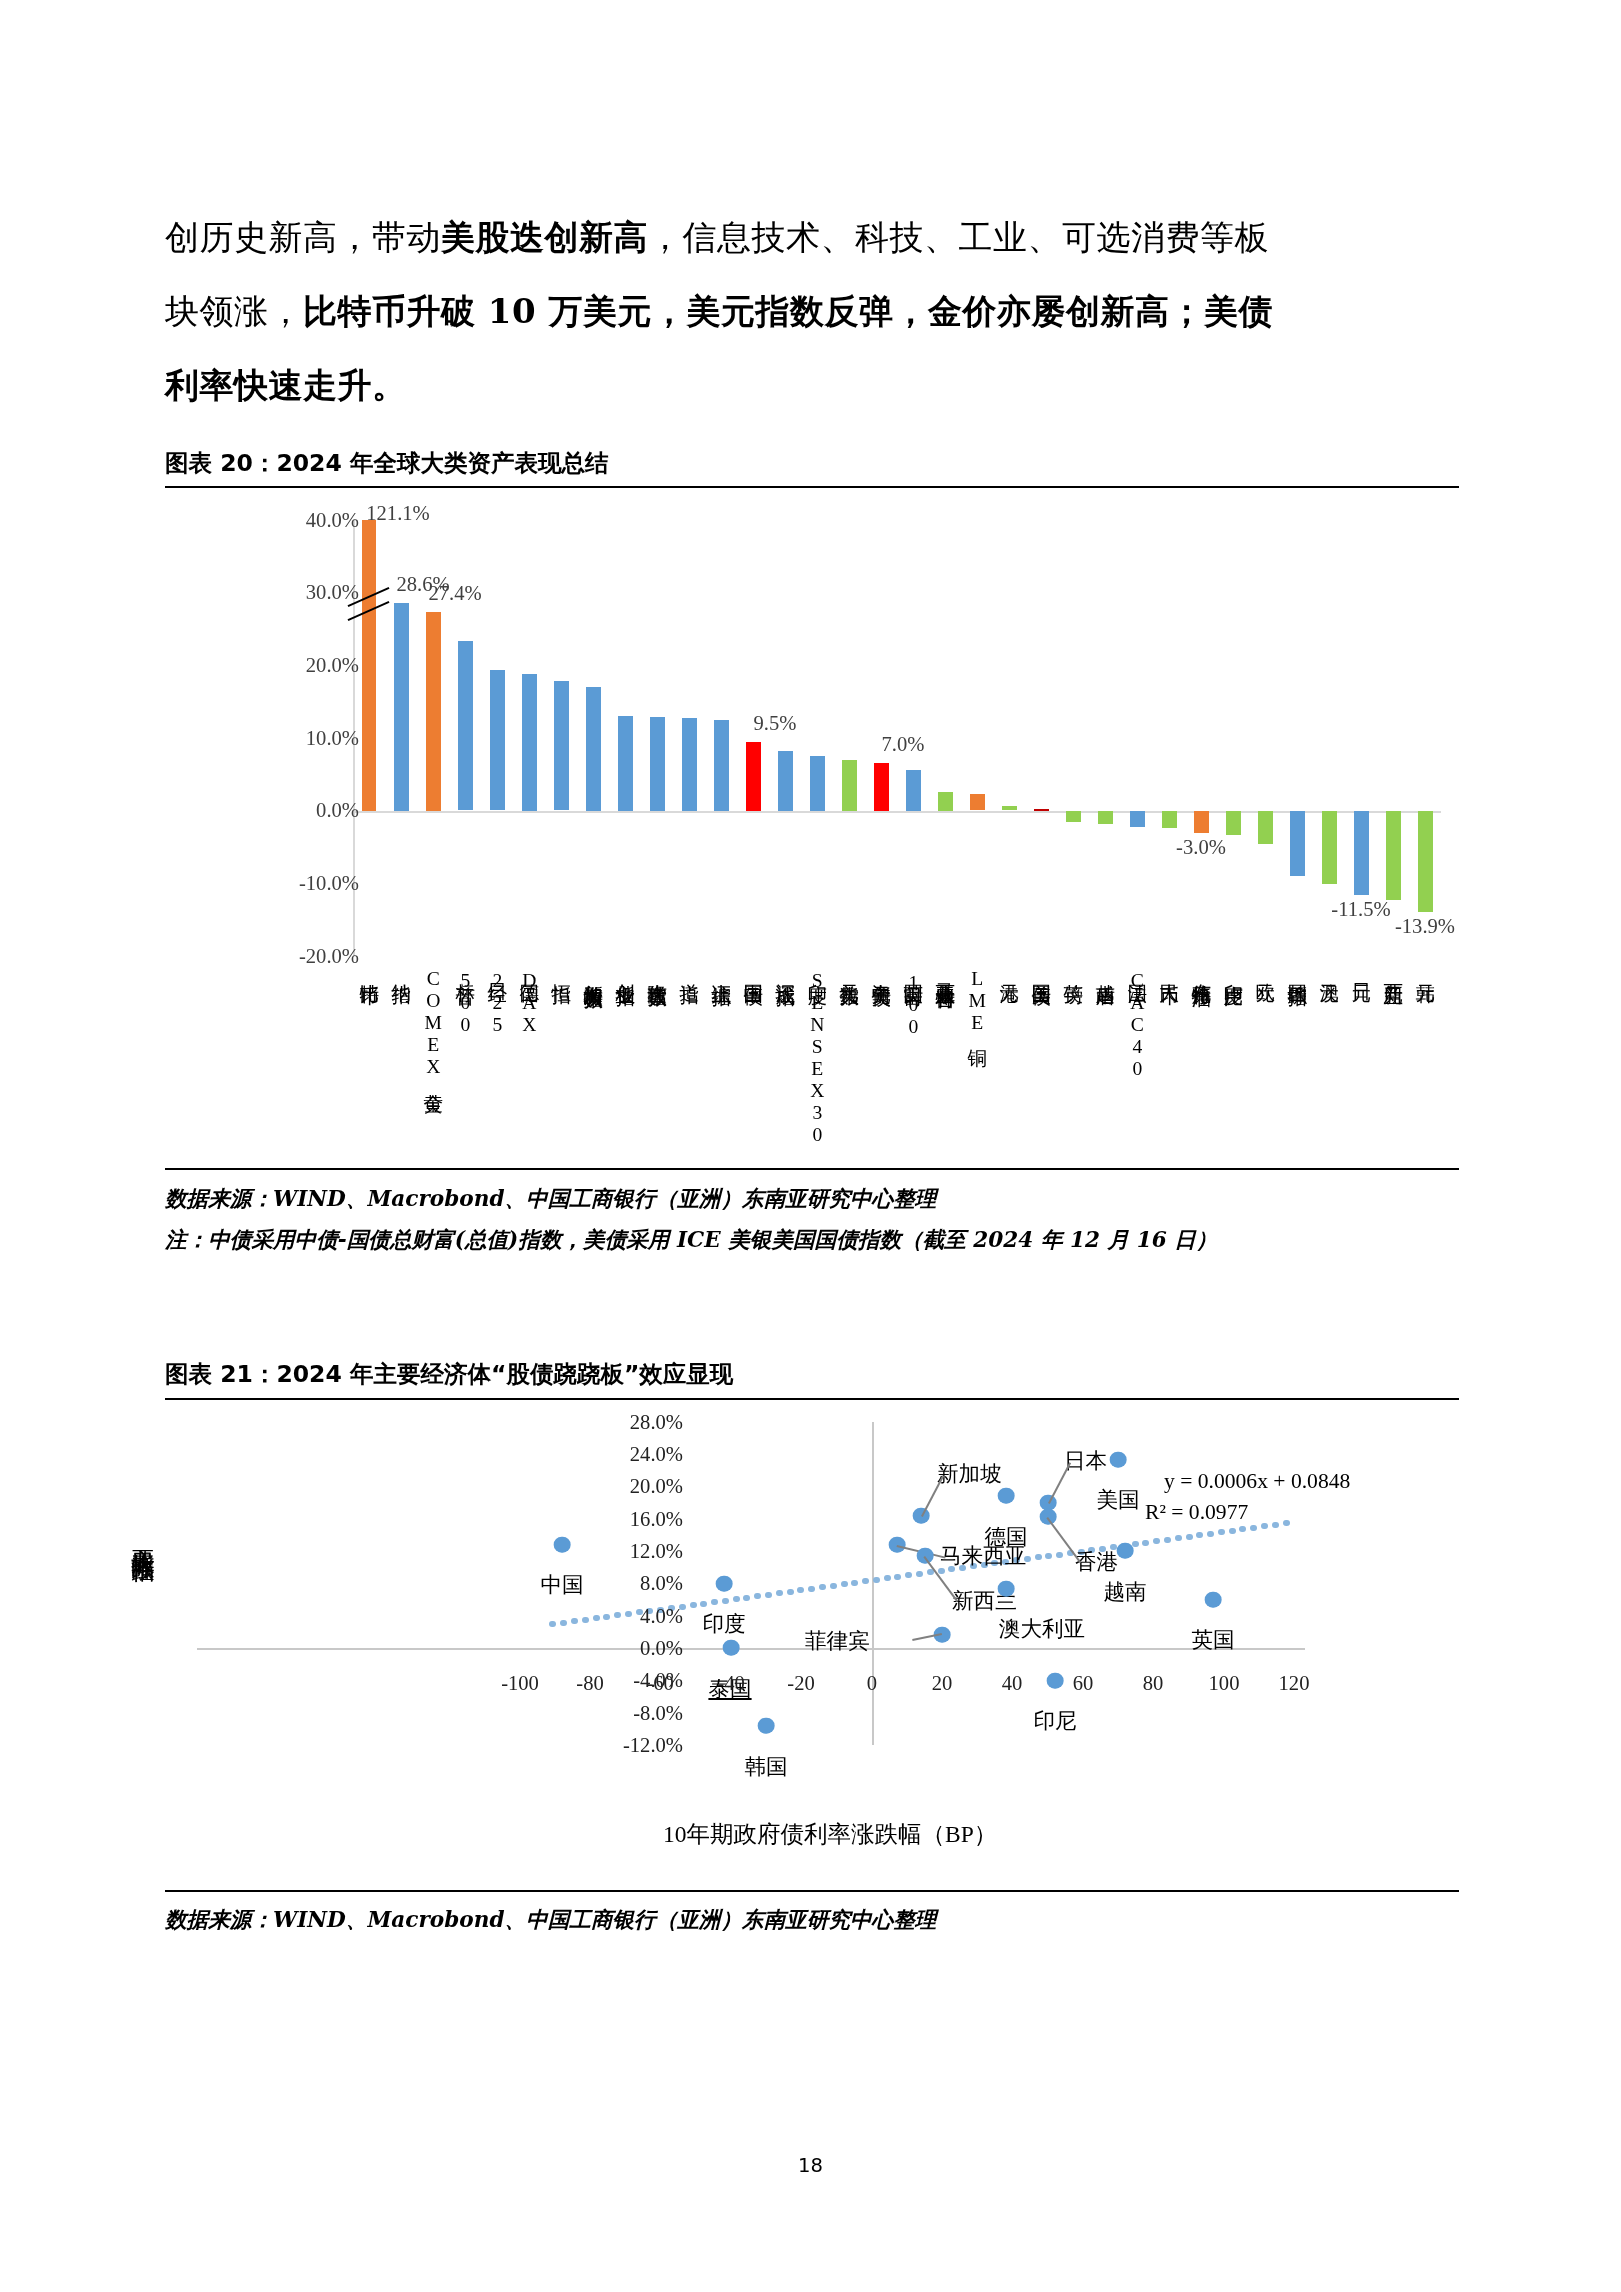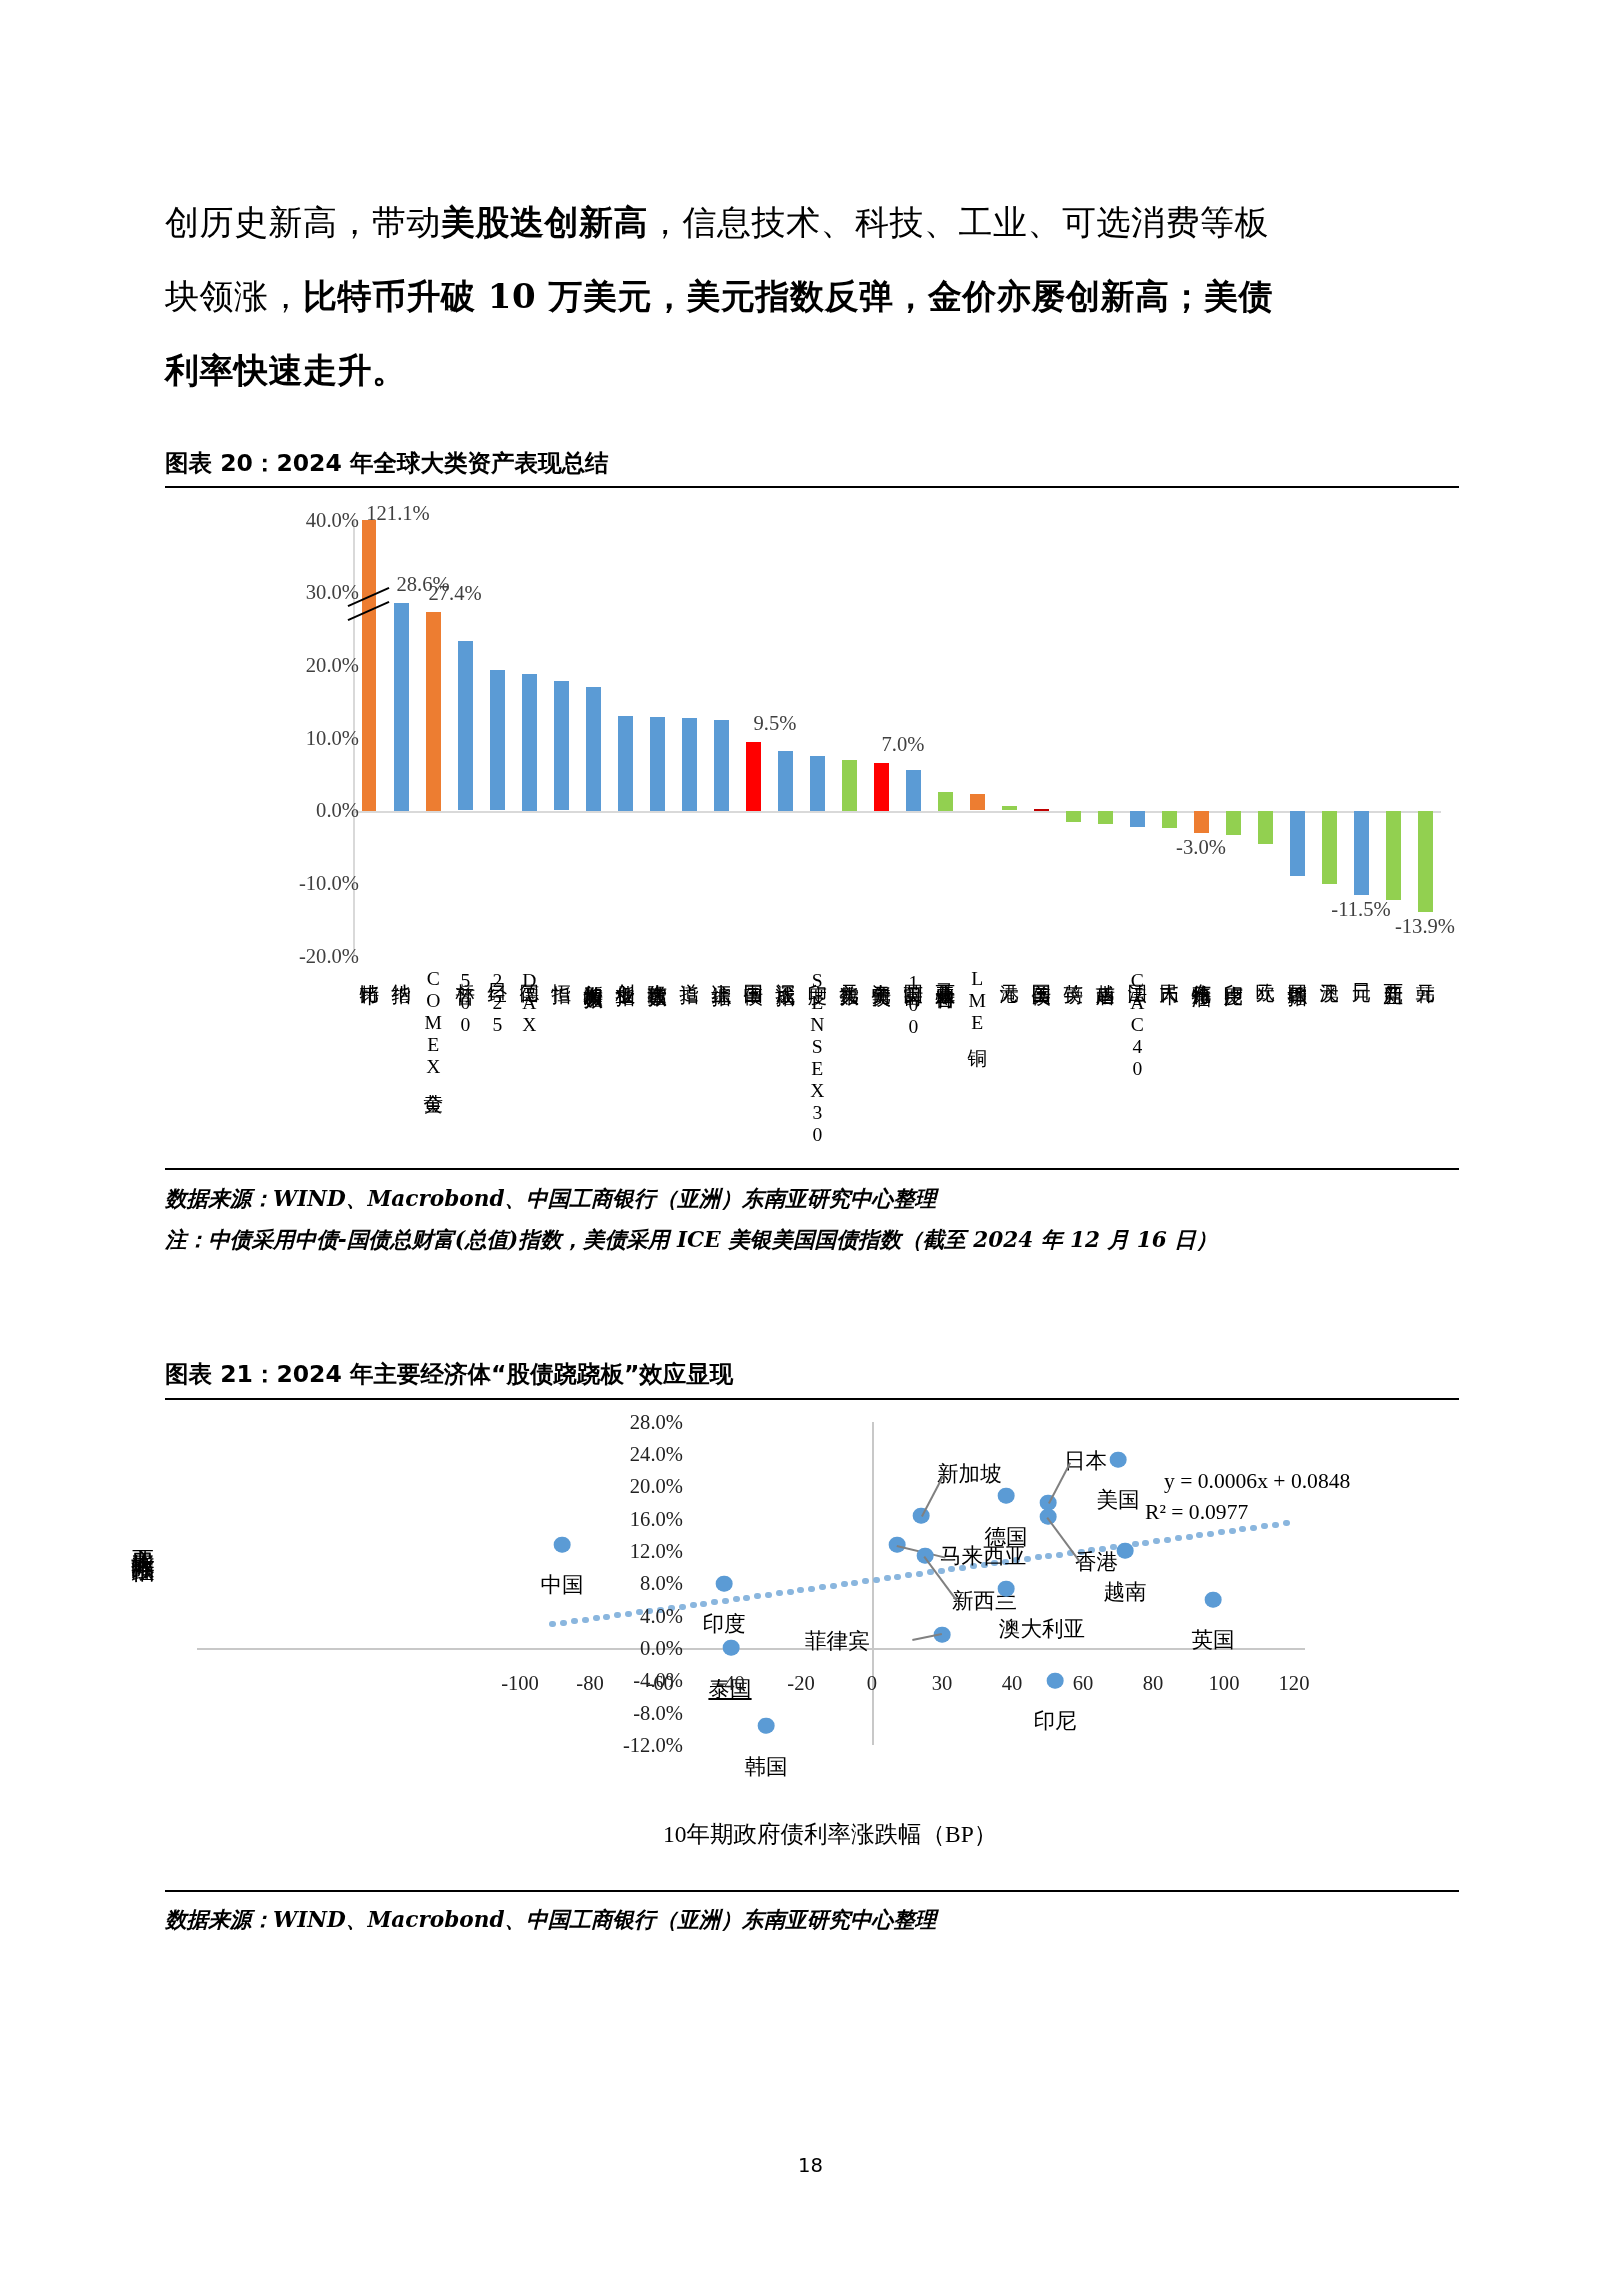--- a/index.html
+++ b/index.html
@@ -5,21 +5,21 @@
   html,body{margin:0;padding:0;}
   body{
     width:1621px;height:2293px;background:#ffffff;
     font-family:"Liberation Serif","DejaVu Serif",serif;
     position:relative;overflow:hidden;
   }
   .page{position:absolute;left:0;top:0;width:1621px;height:2293px;}
 
   
   .para{
-    position:absolute;left:165px;top:185px;width:1127px;
+    position:absolute;left:165px;top:200px;width:1127px;
     font-family:"DejaVu Serif","Liberation Serif",serif;
     font-size:34px;line-height:74px;color:#000;letter-spacing:0.5px;
   }
   .para b{font-weight:bold;}
 
   
   .figcap{
     position:absolute;
     font-family:"DejaVu Sans","Liberation Sans",sans-serif;
     font-weight:bold;font-size:23.5px;color:#000;white-space:nowrap;
@@ -321,21 +321,21 @@
       <div class="ytick21" style="top: 246px;">0.0%</div>
       <div class="ytick21" style="top: 278px;">-4.0%</div>
       <div class="ytick21" style="top: 311px;">-8.0%</div>
       <div class="ytick21" style="top: 343px;">-12.0%</div>
       <div class="xtick21" style="left: 363px; top: 258px;">-100</div>
       <div class="xtick21" style="left: 433px; top: 258px;">-80</div>
       <div class="xtick21" style="left: 503px; top: 258px;">-60</div>
       <div class="xtick21" style="left: 574px; top: 258px;">-40</div>
       <div class="xtick21" style="left: 644px; top: 258px;">-20</div>
       <div class="xtick21" style="left: 715px; top: 258px;">0</div>
-      <div class="xtick21" style="left: 785px; top: 258px;">30</div>
+      <div class="xtick21" style="left: 785px; top: 258px;">20</div>
       <div class="xtick21" style="left: 855px; top: 258px;">40</div>
       <div class="xtick21" style="left: 926px; top: 258px;">60</div>
       <div class="xtick21" style="left: 996px; top: 258px;">80</div>
       <div class="xtick21" style="left: 1067px; top: 258px;">100</div>
       <div class="xtick21" style="left: 1137px; top: 258px;">120</div>
     </div>
 
   <div class="ylabel21">主要股指涨跌幅</div>
   <div class="xlabel21" style="left:663px;top:1818px;">10年期政府债利率涨跌幅（BP）</div>
 

